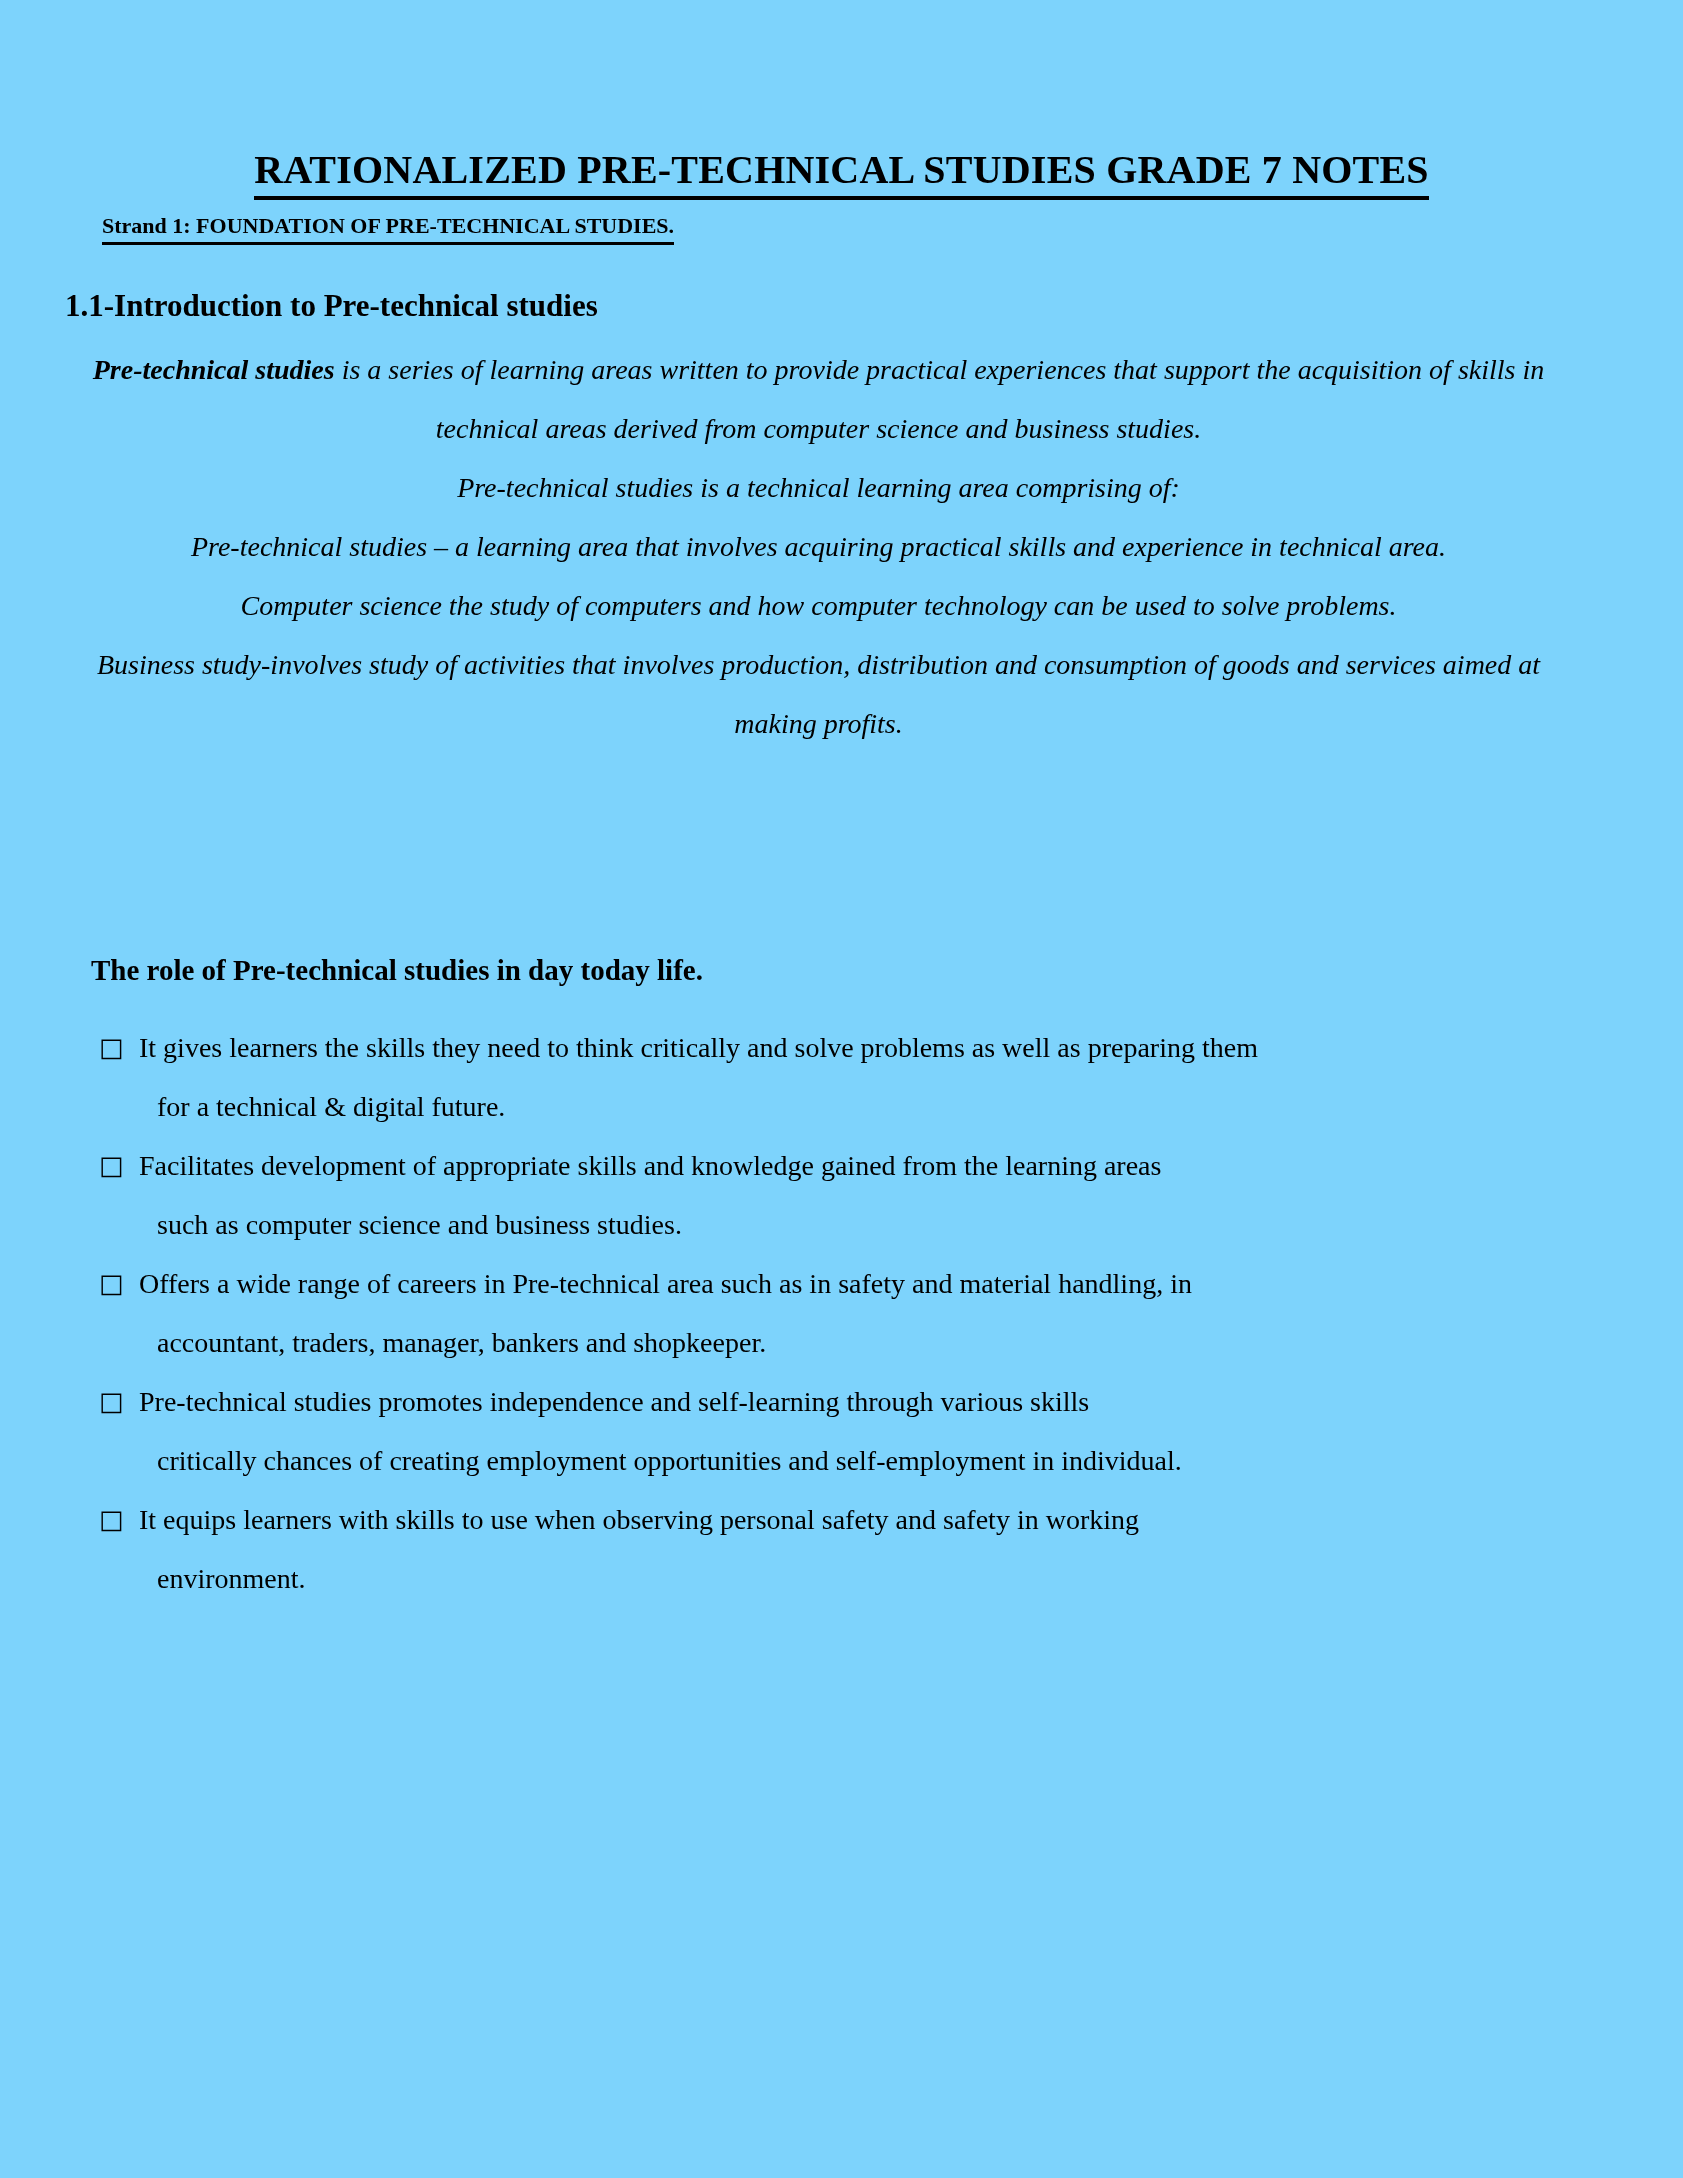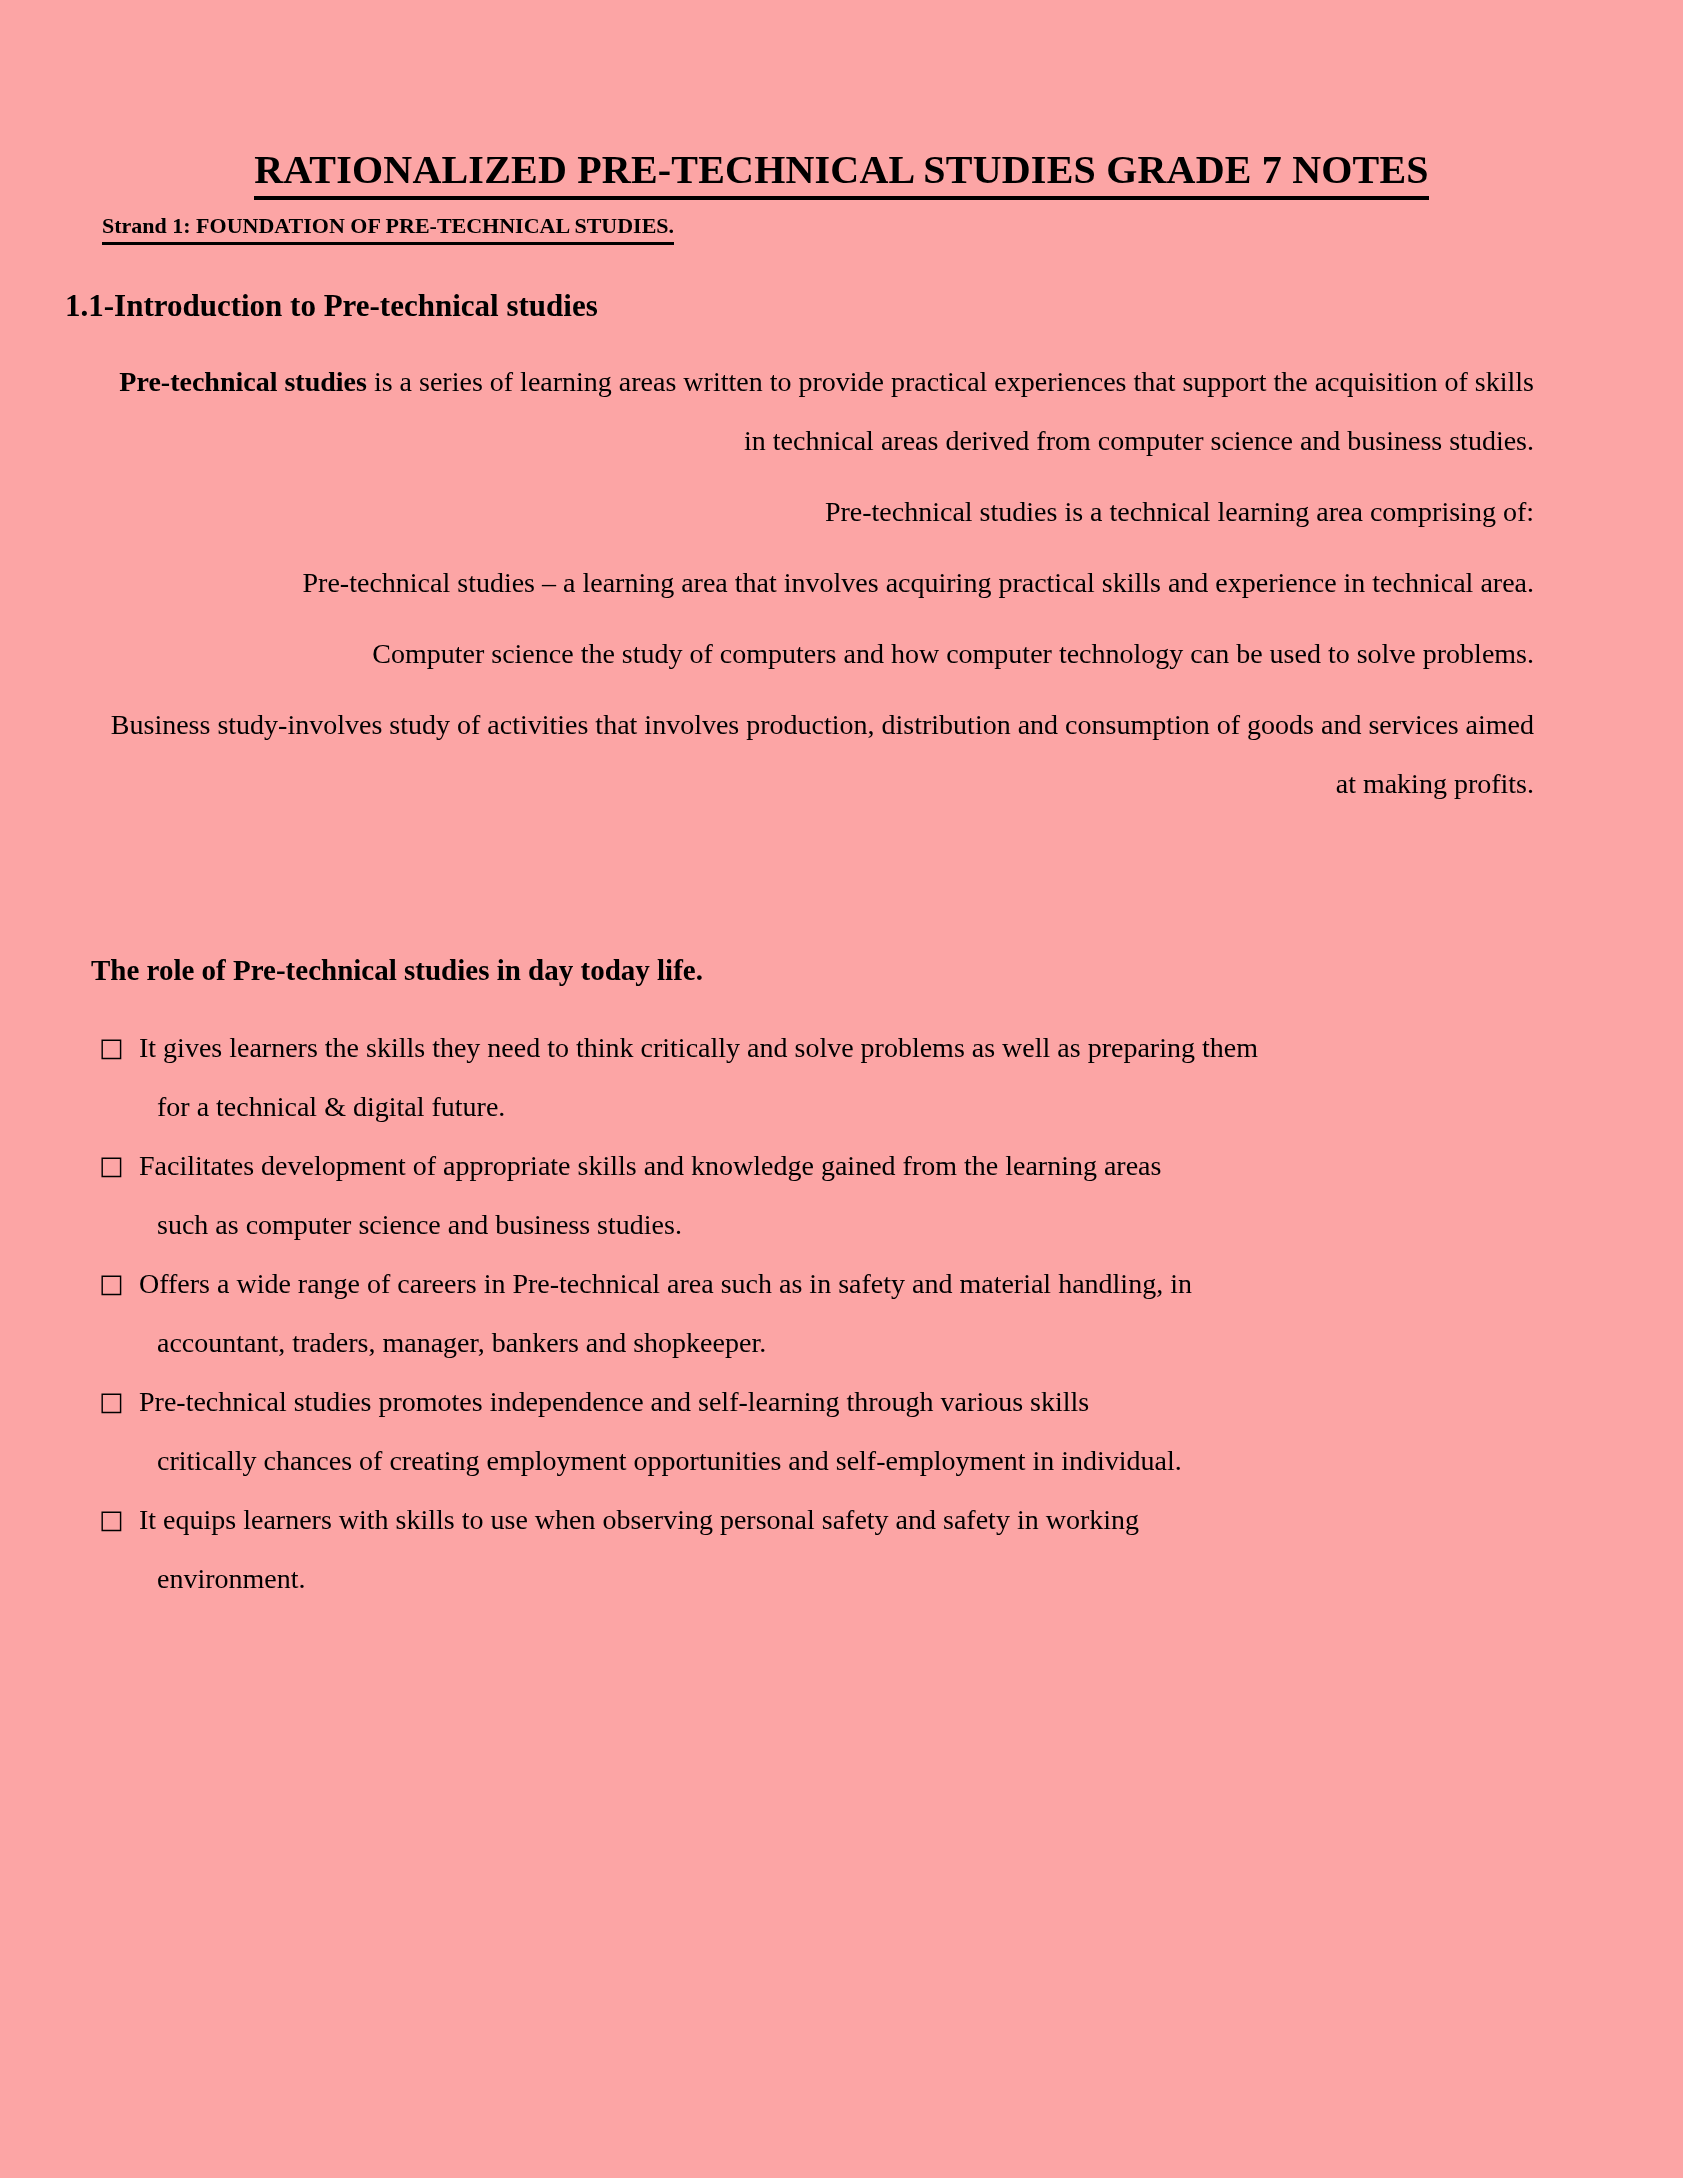--- a/index.html
+++ b/index.html
@@ -13,21 +13,21 @@
     height: 2178px;
     font-family: "Liberation Serif", "DejaVu Serif", serif;
     color: #000000;
     -webkit-font-smoothing: antialiased;
   }
 
   .page {
     position: relative;
     width: 1683px;
     height: 2178px;
-    background: #fca5a5;
+    background: #7dd3fc;
     box-sizing: border-box;
     padding: 0;
     overflow: hidden;
   }
 
   .content {
     position: absolute;
     left: 0;
     top: 0;
     width: 1683px;
@@ -81,23 +81,24 @@
   
   .body-block {
     position: absolute;
     left: 91px;
     top: 340px;
     width: 1455px;
     font-size: 28px;
     line-height: 59px;
   }
   .body-block p {
-    margin: 12px;
-    padding: 0;
-    text-align: right;
+    margin: 0;
+    padding: 0;
+    text-align: center;
+    font-style: italic;
   }
   .bold { font-weight: bold; }
   .bold-underline {
     font-weight: bold;
     border-bottom: 3px solid #000;
     padding-bottom: 2px;
     display: inline-block;
     line-height: 1.05;
   }
 

